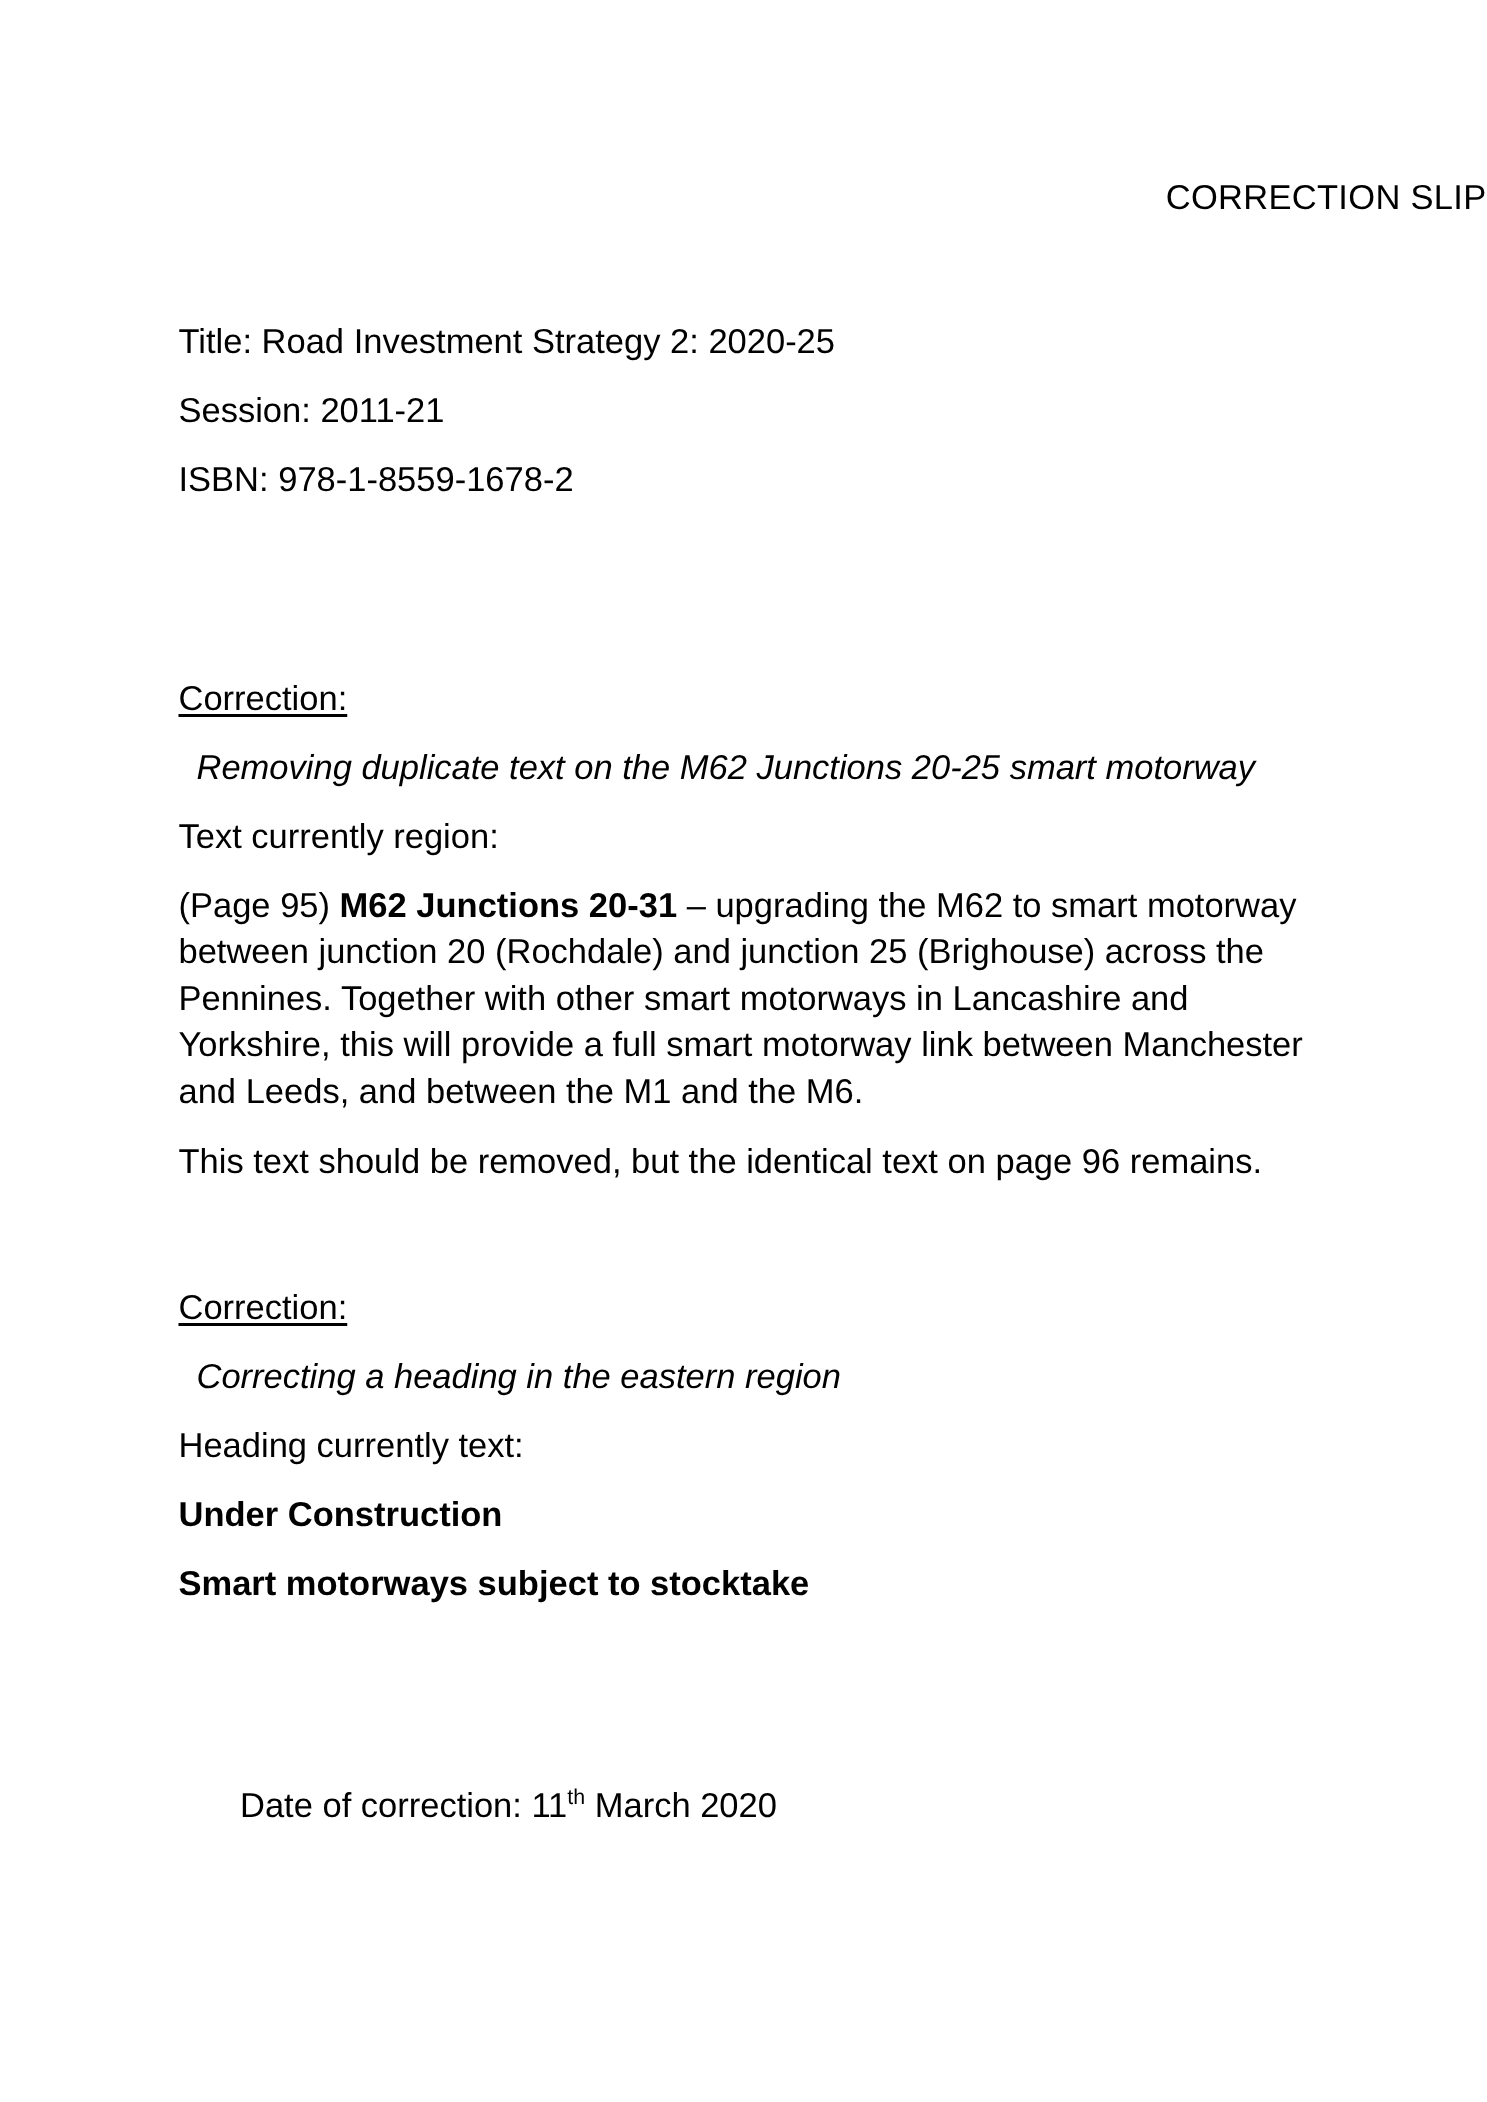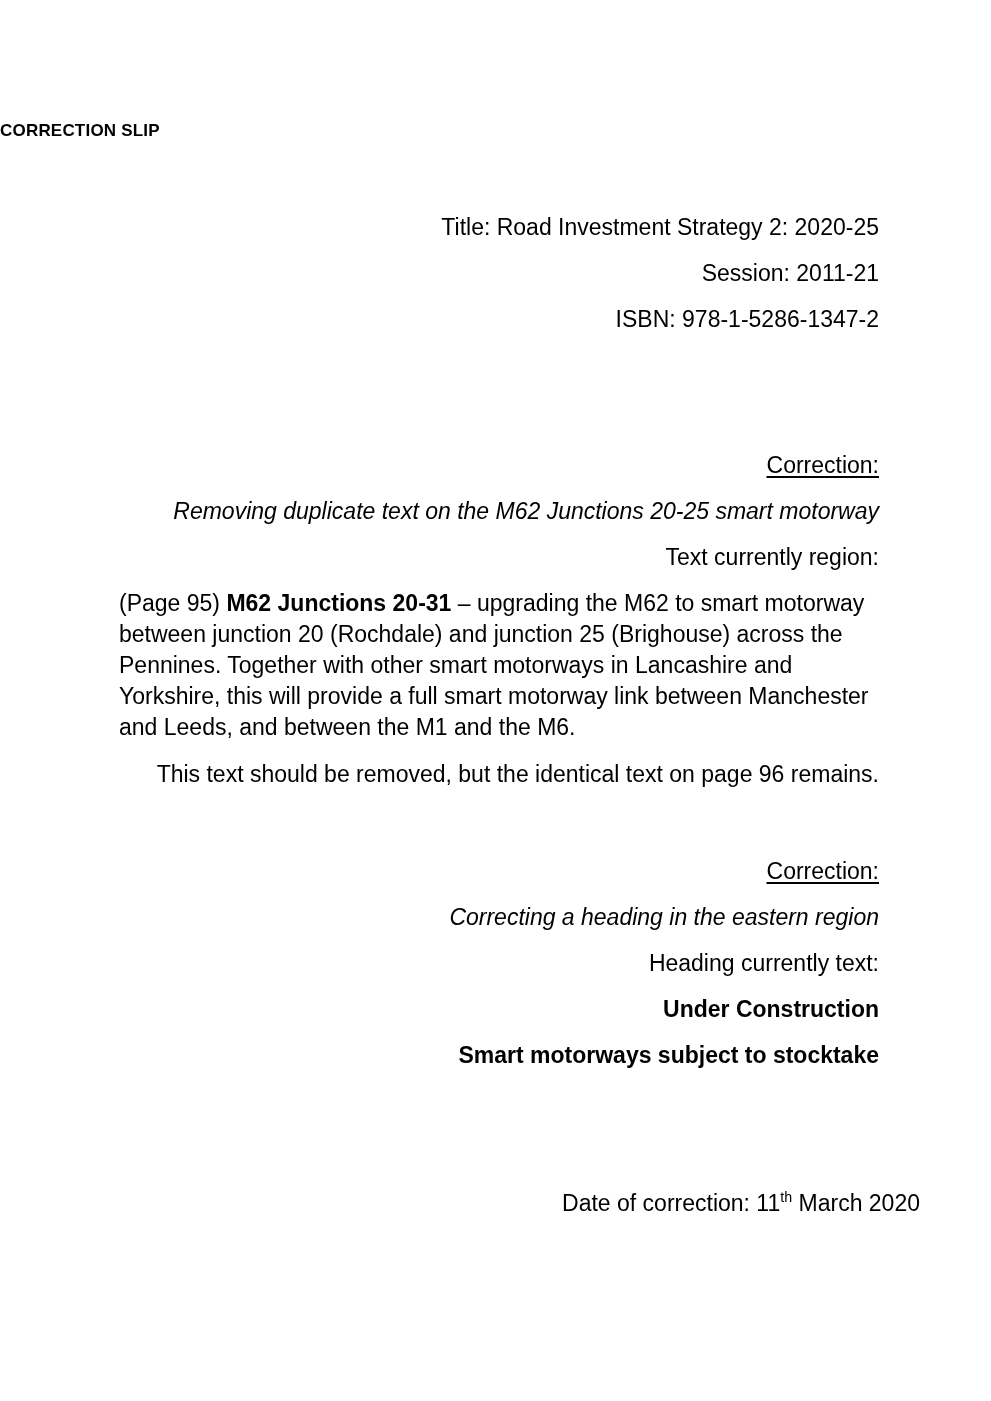--- a/index.html
+++ b/index.html
@@ -21,54 +21,52 @@
     height: 1401px;
     background: #ffffff;
     overflow: hidden;
   }
 
   .doc-title {
     position: absolute;
     top: 116px;
     left: 0;
     width: 991px;
-    text-align: left;
-    font-size: 17px;
+    text-align: right;
+    font-size: 23px;
     line-height: 30px;
     letter-spacing: 0.2px;
-    font-weight: 700;
+    font-weight: 400;
   }
 
   .body-block {
     position: absolute;
     left: 119px;
     width: 760px;
   }
 
   .meta-block { top: 212px; }
 
   .para {
     font-size: 23px;
     line-height: 30px;
     margin: 0 0 16px 0;
     font-weight: 400;
-    text-align: right;
   }
 
   .correction-block-1 { top: 450px; }
   .correction-block-2 { top: 856px; }
   .footer-block { top: 1188px; margin-left: 41px; }
 
   .label-underline {
     text-decoration: underline;
     text-underline-offset: 3px;
-    margin-left: 29px;
   }
 
-  .italic { font-style: italic; }
+  .italic { font-style: italic; margin-left: 12px; }
   .bold { font-weight: 700; }
 
   .quoted {
     font-size: 23px;
     line-height: 31px;
     margin: 0 0 16px 0;
     width: 755px;
   }
 
   sup {
@@ -80,21 +78,21 @@
 </head>
 <body>
 
 <div class="page">
 
   <div class="doc-title">CORRECTION SLIP</div>
 
   <div class="body-block meta-block">
     <p class="para">Title: Road Investment Strategy 2: 2020-25</p>
     <p class="para">Session: 2011-21</p>
-    <p class="para">ISBN: 978-1-5286-1347-2</p>
+    <p class="para">ISBN: 978-1-8559-1678-2</p>
   </div>
 
   <div class="body-block correction-block-1">
     <p class="para"><span class="label-underline">Correction:</span></p>
     <p class="para italic">Removing duplicate text on the M62 Junctions 20-25 smart motorway</p>
     <p class="para">Text currently region:</p>
     <p class="quoted"><span>(Page 95) </span><span class="bold">M62 Junctions 20-31</span><span> – upgrading the M62 to smart motorway between junction 20 (Rochdale) and junction 25 (Brighouse) across the Pennines. Together with other smart motorways in Lancashire and Yorkshire, this will provide a full smart motorway link between Manchester and Leeds, and between the M1 and the M6.</span></p>
     <p class="para">This text should be removed, but the identical text on page 96 remains.</p>
   </div>
 

